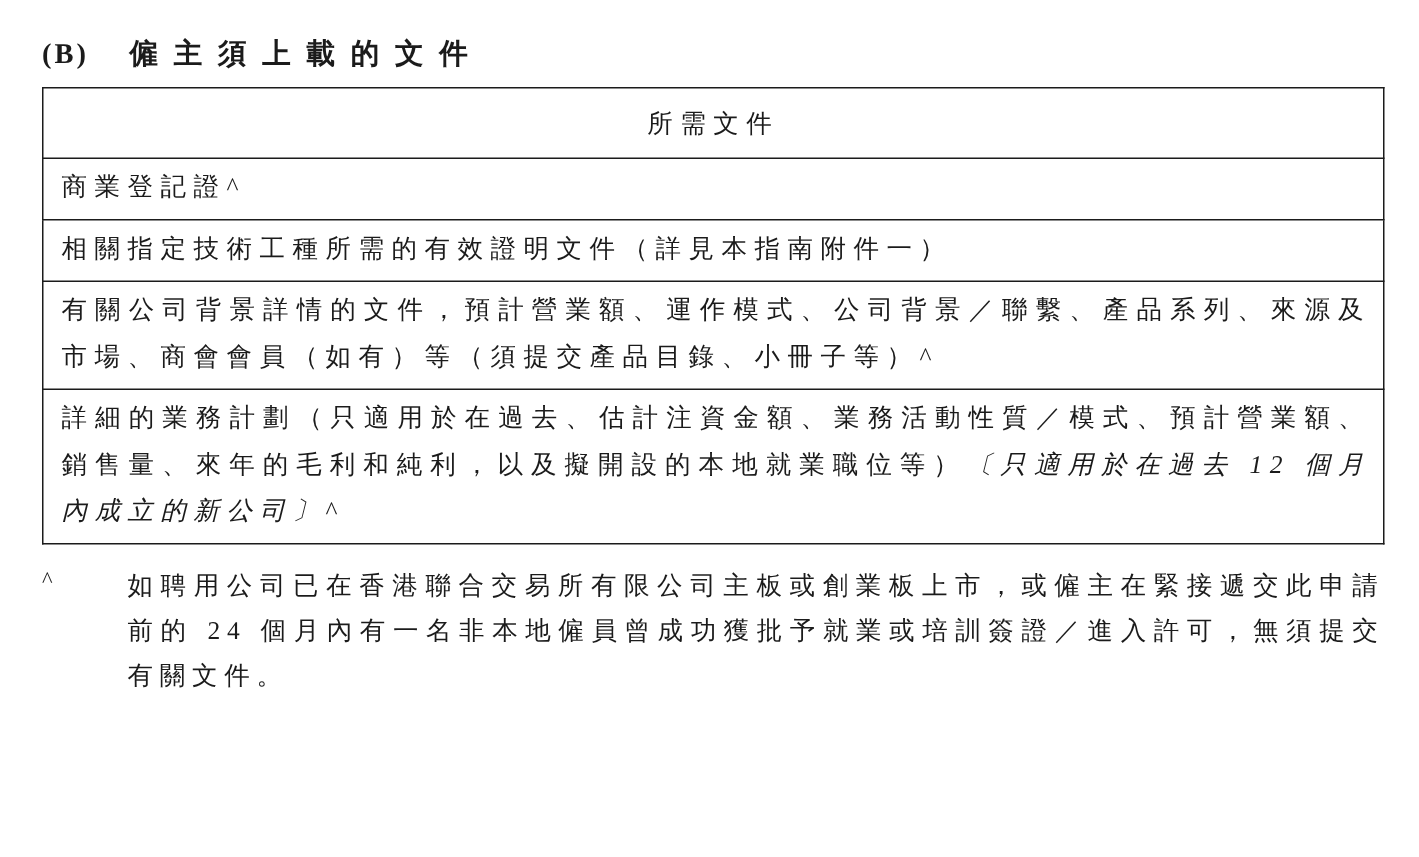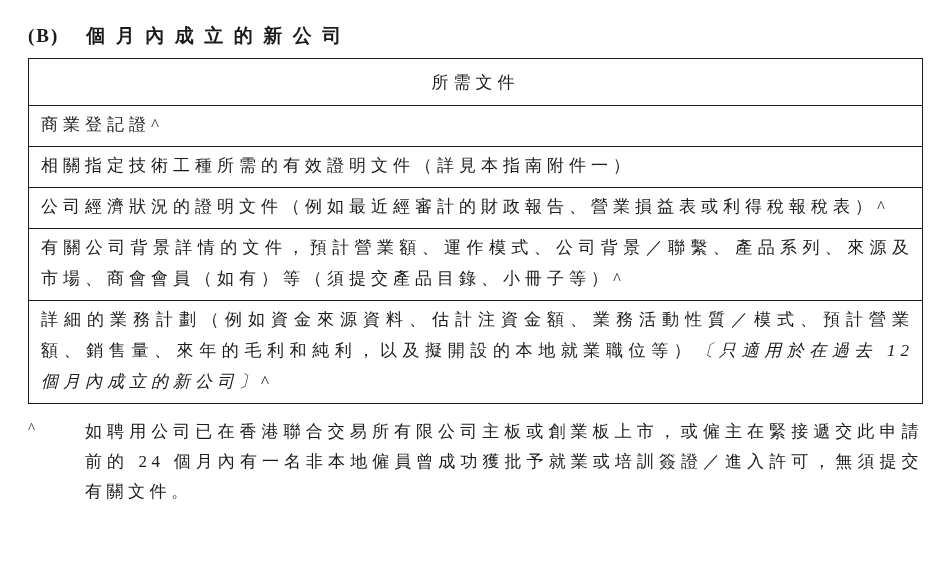--- a/index.html
+++ b/index.html
@@ -68,21 +68,21 @@
     text-justify: inter-character;
   }
 </style>
 </head>
 <body>
 
 <div class="doc">
 
   <div class="title-row">
     <span class="sec-label">(B)</span>
-    <span class="sec-title">個月內成立的新公司</span>
+    <span class="sec-title">僱主須上載的文件</span>
   </div>
 
   <table class="doc-table">
     <thead>
       <tr>
         <th class="header-cell">所需文件</th>
       </tr>
     </thead>
     <tbody>
       <tr>
@@ -90,31 +90,26 @@
           <span>商業登記證^</span>
         </td>
       </tr>
       <tr>
         <td>
           <span>相關指定技術工種所需的有效證明文件（詳見本指南附件一）</span>
         </td>
       </tr>
       <tr>
         <td>
-          <span>公司經濟狀況的證明文件（例如最近經審計的財政報告、營業損益表或利得稅報稅表）^</span>
-        </td>
-      </tr>
-      <tr>
-        <td>
           <span>有關公司背景詳情的文件，預計營業額、運作模式、公司背景／聯繫、產品系列、來源及市場、商會會員（如有）等（須提交產品目錄、小冊子等）^</span>
         </td>
       </tr>
       <tr>
         <td>
-          <span>詳細的業務計劃（例如資金來源資料、估計注資金額、業務活動性質／模式、預計營業額、銷售量、來年的毛利和純利，以及擬開設的本地就業職位等）</span><em class="it">〔只適用於在過去 12 個月內成立的新公司〕</em><span>^</span>
+          <span>詳細的業務計劃（只適用於在過去、估計注資金額、業務活動性質／模式、預計營業額、銷售量、來年的毛利和純利，以及擬開設的本地就業職位等）</span><em class="it">〔只適用於在過去 12 個月內成立的新公司〕</em><span>^</span>
         </td>
       </tr>
     </tbody>
   </table>
 
   <div class="footnote">
     <span class="fn-marker">^</span>
     <div class="fn-text">如聘用公司已在香港聯合交易所有限公司主板或創業板上市，或僱主在緊接遞交此申請前的 24 個月內有一名非本地僱員曾成功獲批予就業或培訓簽證／進入許可，無須提交有關文件。</div>
   </div>
 

